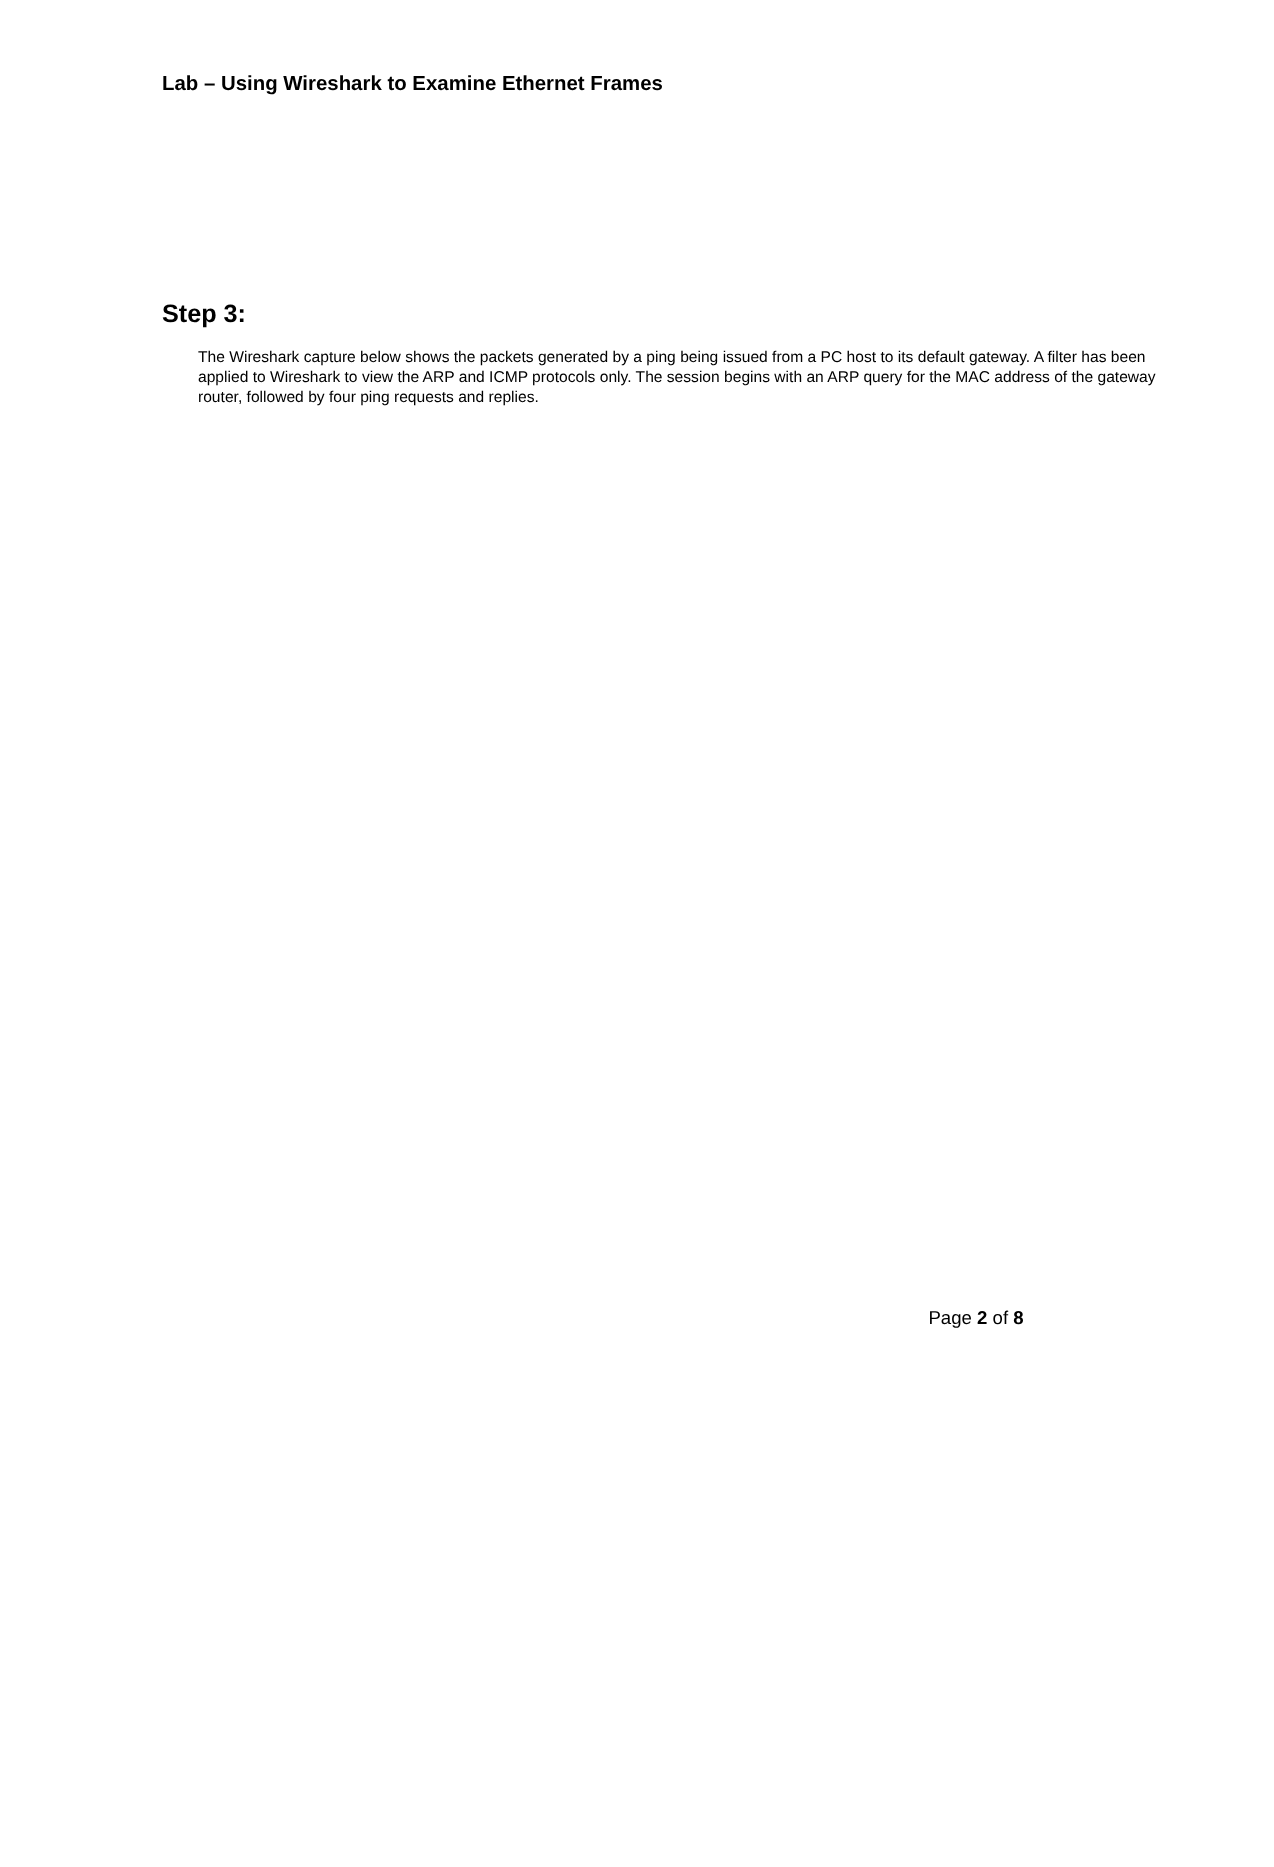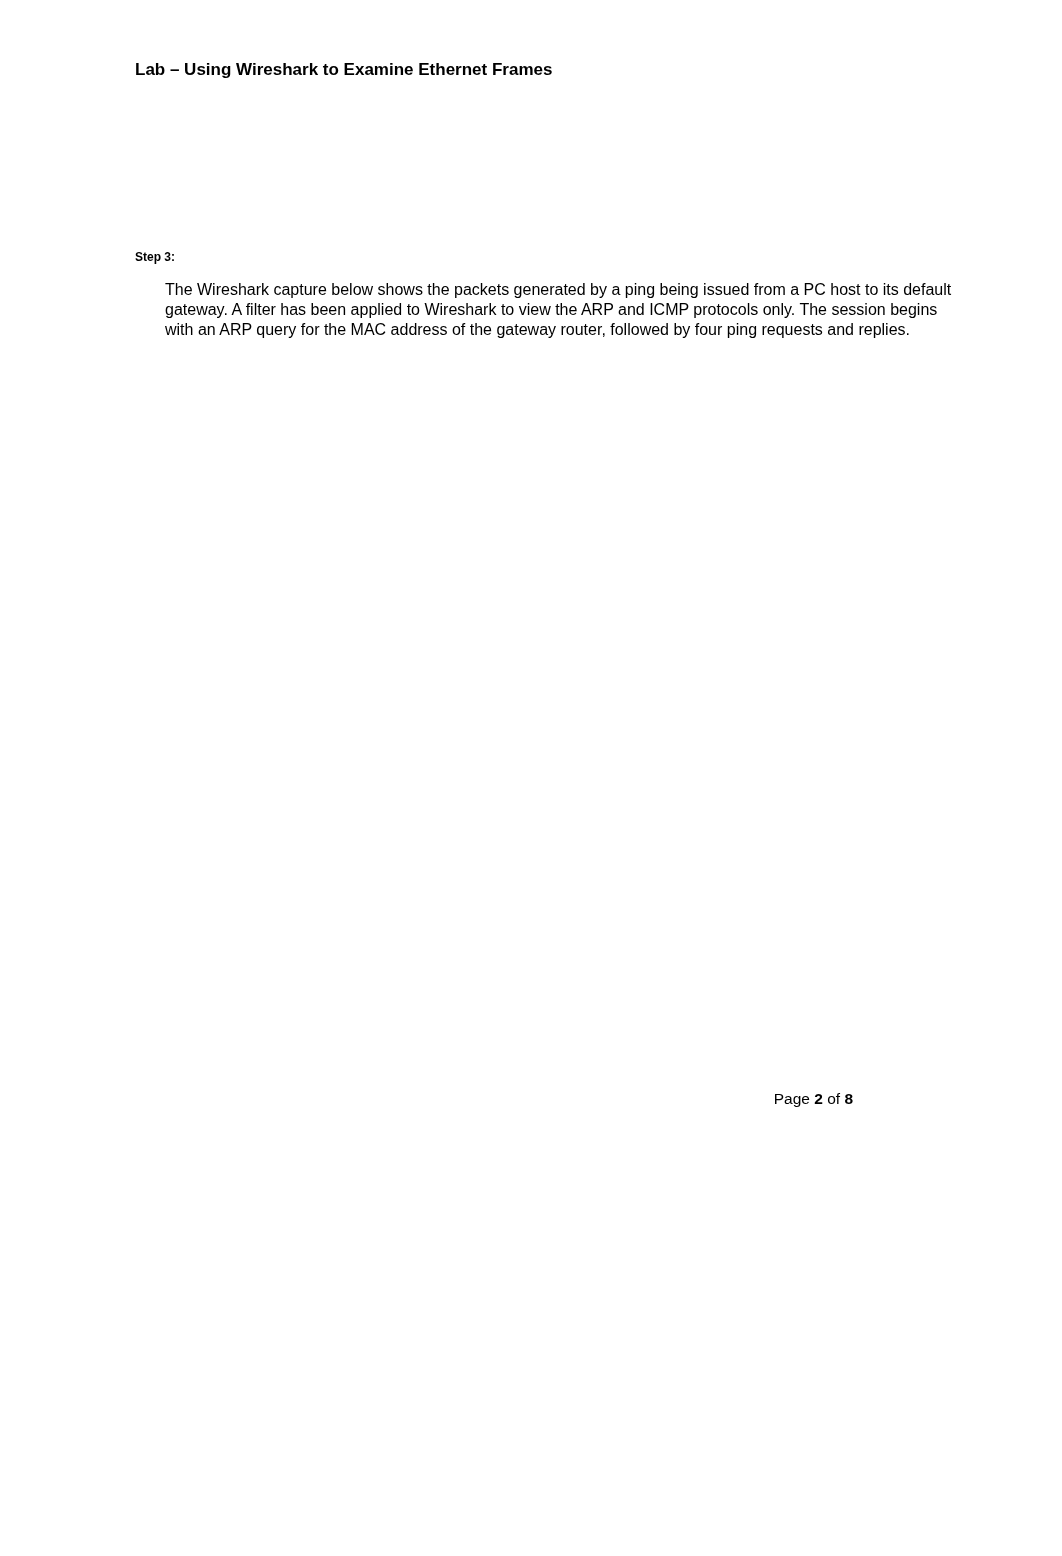--- a/index.html
+++ b/index.html
@@ -20,29 +20,29 @@
     padding: 60px 120px 0 112px;
     margin-left: 23px;
   }
   .running-header {
     font-weight: bold;
     font-size: 17px;
     margin: 0 0 170px 0;
   }
   .step-heading {
     font-weight: bold;
-    font-size: 12px;
+    font-size: 21px;
     margin: 0 0 16px 0;
     display: flex;
   }
   .step-label {
     min-width: 75px;
   }
   .body-text {
-    font-size: 16px;
+    font-size: 13px;
     line-height: 1.25;
     margin: 0 0 0 30px;
     max-width: 820px;
   }
   .gap-mid {
     height: 340px;
   }
   .footer {
     position: absolute;
     bottom: 448px;

